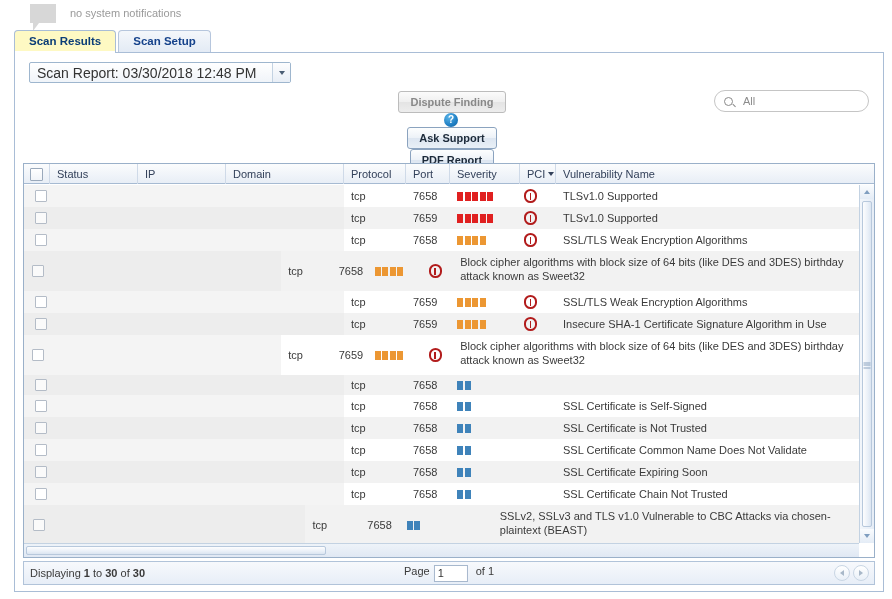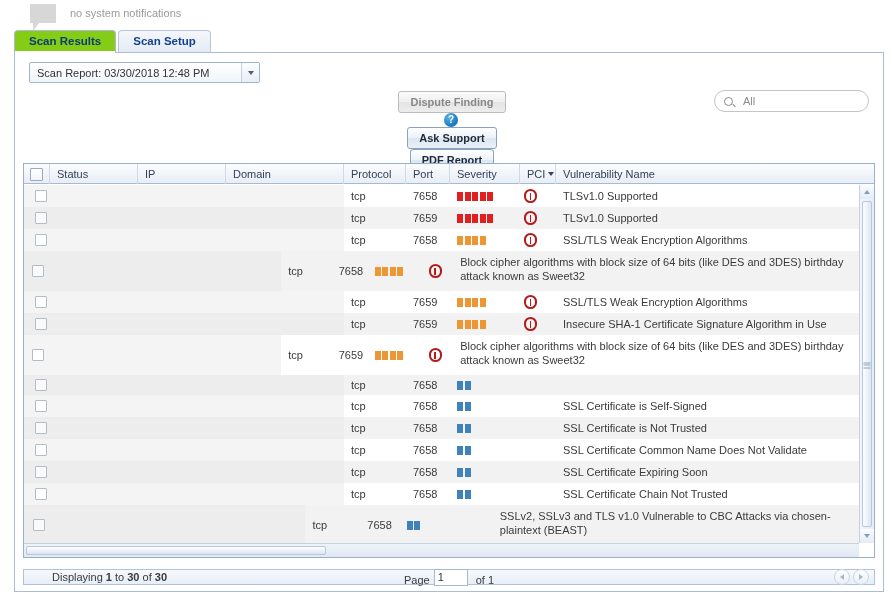--- a/index.html
+++ b/index.html
@@ -59,21 +59,21 @@
     color: #15428b;
     border: 1px solid #b6c6dd;
     border-bottom: none;
     border-radius: 4px 4px 0 0;
     background: linear-gradient(to bottom,#f4f7fb 0%,#e3ebf5 100%);
     margin-right: 2px;
     cursor: pointer;
     white-space: nowrap;
   }
   .tab.active {
-    background: #84cc16;
+    background: #fef9c3;
     border-color: #a9bdd6;
     color: #0b3d77;
     position: relative;
   }
   .tab.active:after {
     content:"";
     position:absolute; left:0; right:0; bottom:-1px; height:2px;
     background:#ffffff;
   }
 
@@ -92,23 +92,23 @@
     display: inline-flex;
     align-items: center;
     height: 21px;
     border: 1px solid #9eb6ce;
     background: linear-gradient(to bottom,#ffffff 0%,#f0f4f9 100%);
     border-radius: 2px;
     padding: 0 0 0 7px;
     cursor: pointer;
   }
   #report-select-label {
-    font-size: 11px;
+    font-size: 14px;
     color: #333;
-    padding-right: 32px;
+    padding-right: 16px;
     white-space: nowrap;
   }
   #report-arrow {
     width: 18px; height: 19px;
     border-left: 1px solid #c3d2e2;
     display: flex; align-items: center; justify-content: center;
     background: linear-gradient(to bottom,#fdfdfe 0%,#e8eef6 100%);
   }
   #report-arrow i {
     width: 0; height: 0;
@@ -376,34 +376,34 @@
     width: 300px;
     background: linear-gradient(to bottom,#fdfdfe,#eaf0f8 60%,#dbe5f1);
     border: 1px solid #b7c8dc;
     border-radius: 2px;
   }
 
   
   #statusbar {
     position: absolute;
     left: 8px; right: 8px; bottom: 6px;
-    height: 16px;
+    height: 24px;
     border: 1px solid #b1c3d9;
     background: linear-gradient(to bottom,#f7f9fc,#e7eef7);
     display: flex; align-items: center;
     font-size: 11px; color: #3a3a3a;
-    padding: 0 22px;
+    padding: 0 0;
   }
   #display-text { padding-left: 6px; }
   #display-text b { font-weight: bold; }
   #page-group {
     position: absolute;
     left: 50%;
     transform: translateX(-50%);
-    display: flex; align-items: flex-end;
+    display: flex; align-items: flex-start;
   }
   #page-label { margin-right: 4px; }
   #page-input {
     width: 34px; height: 17px;
     border: 1px solid #a7b8cd;
     background: #ffffff;
     font-family: "Liberation Sans", sans-serif;
     font-size: 11px;
     color: #333;
     padding: 0 3px;

